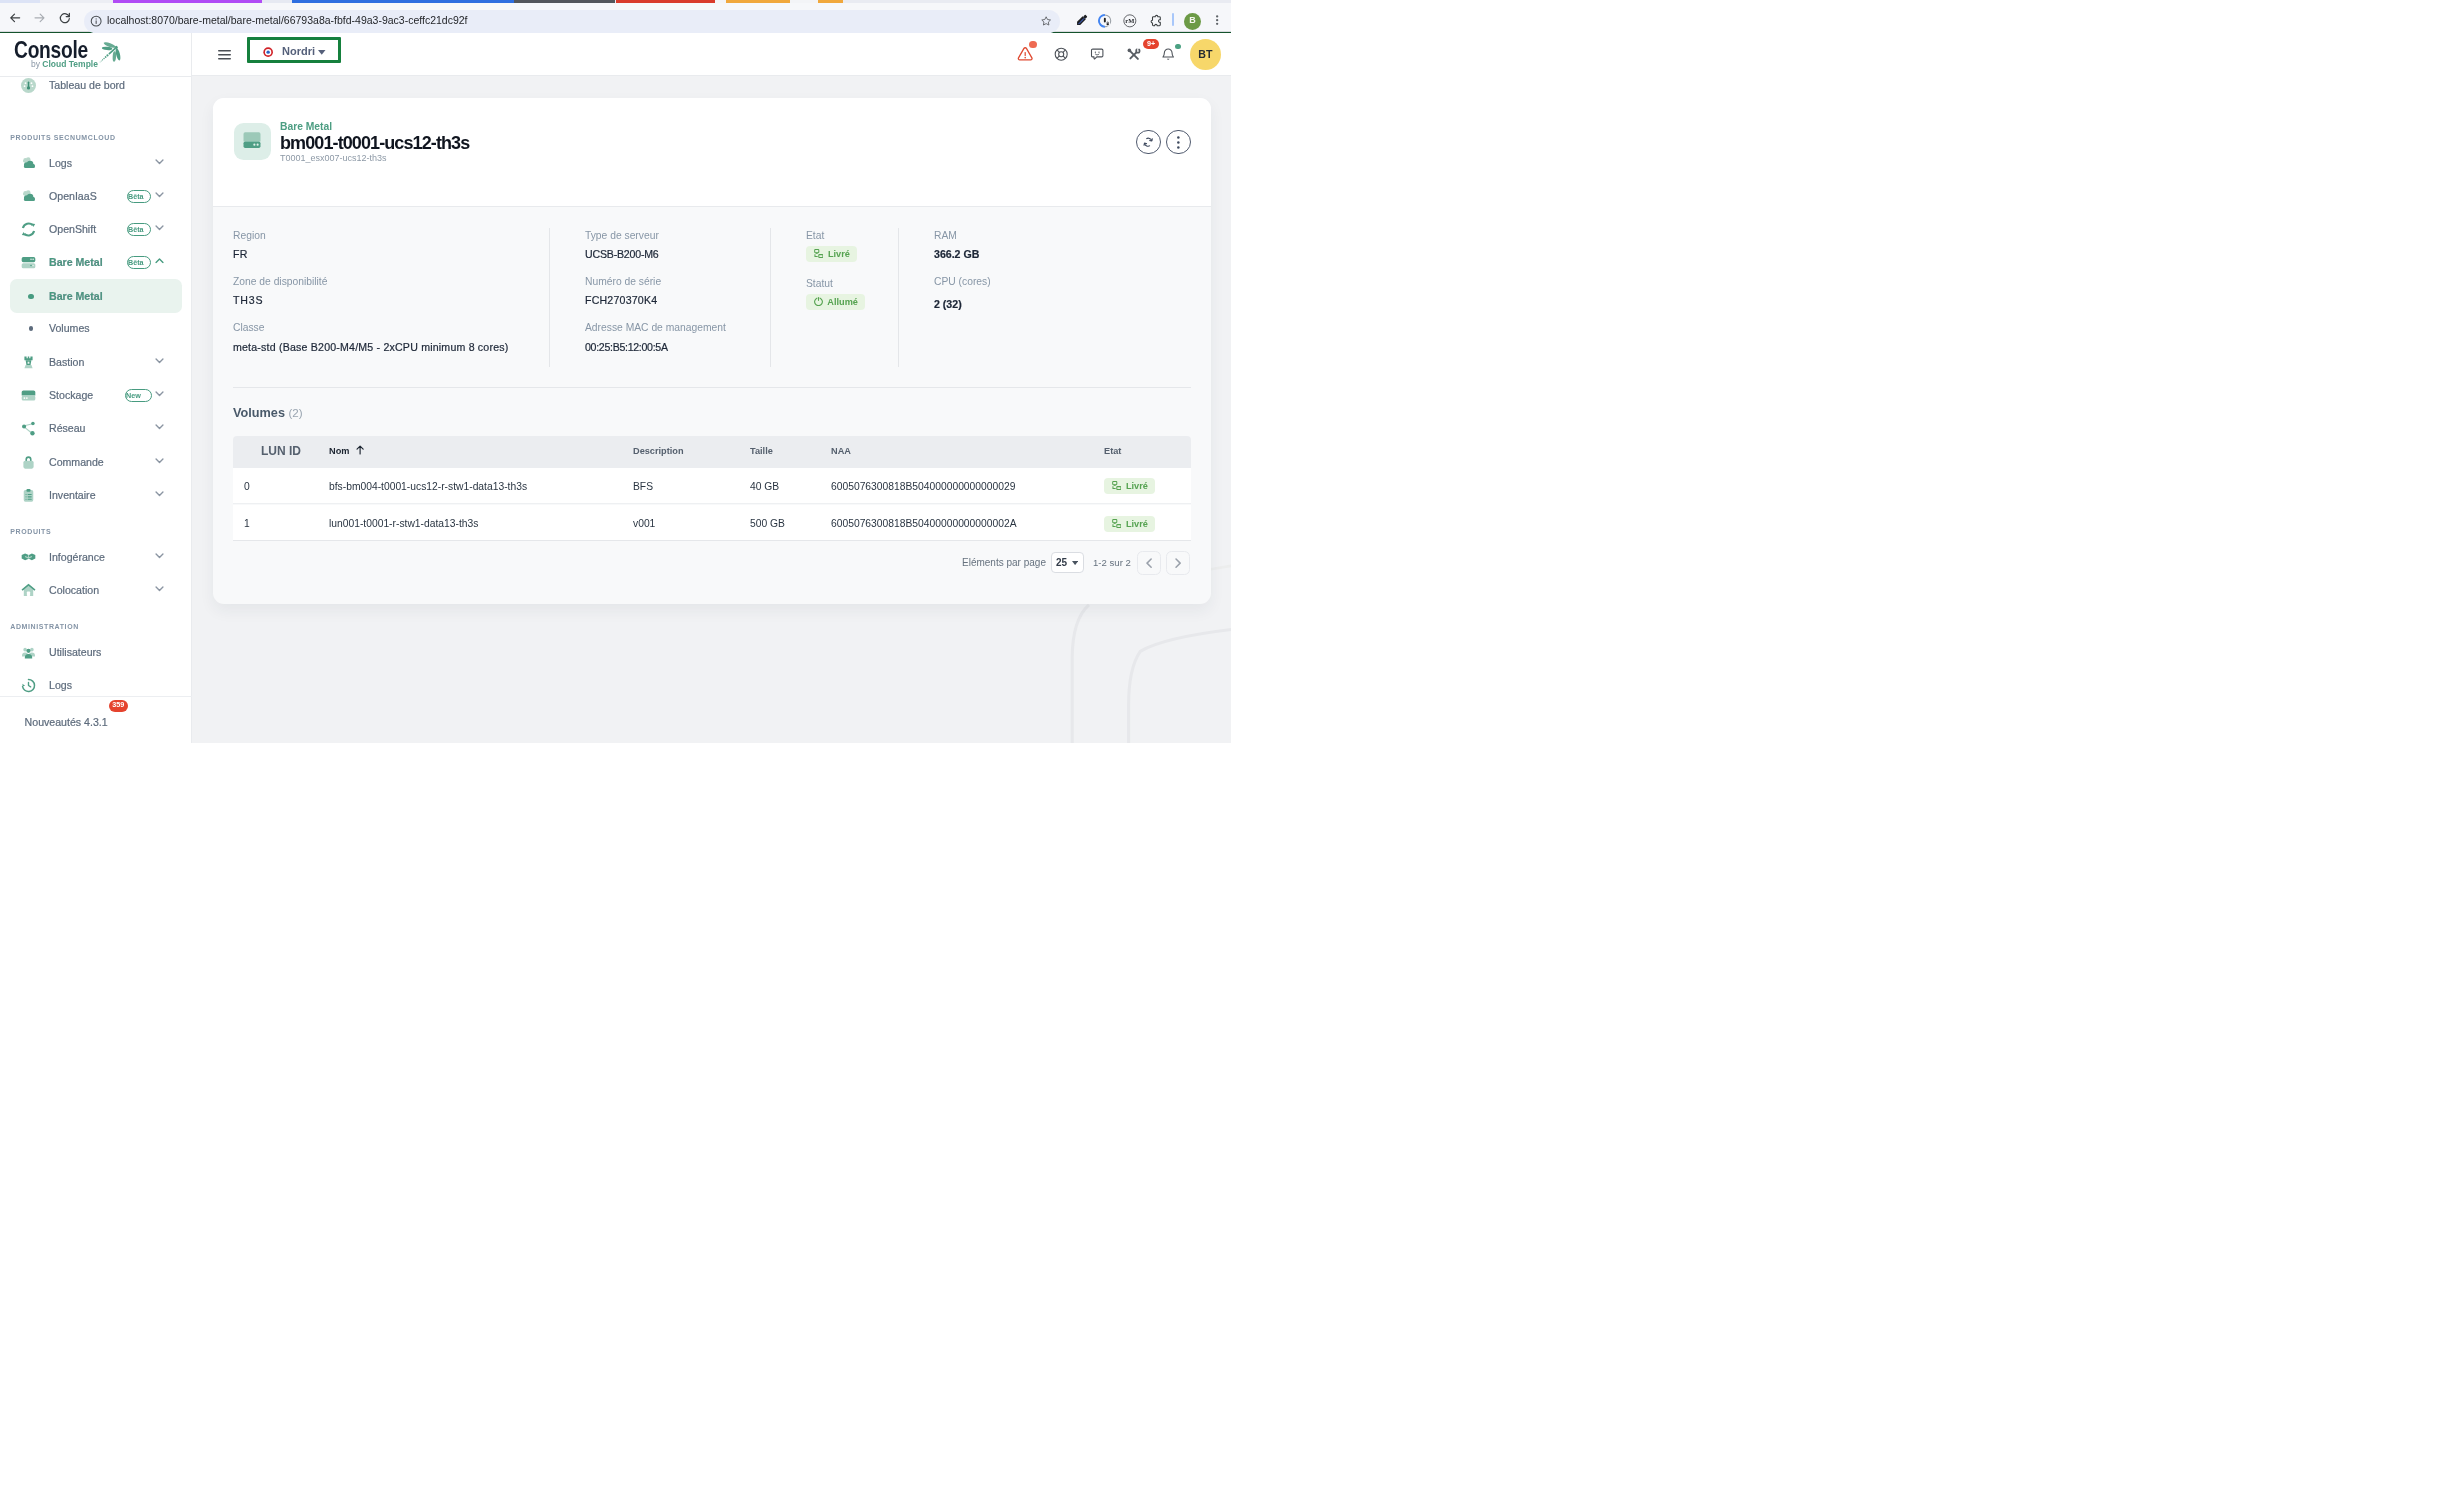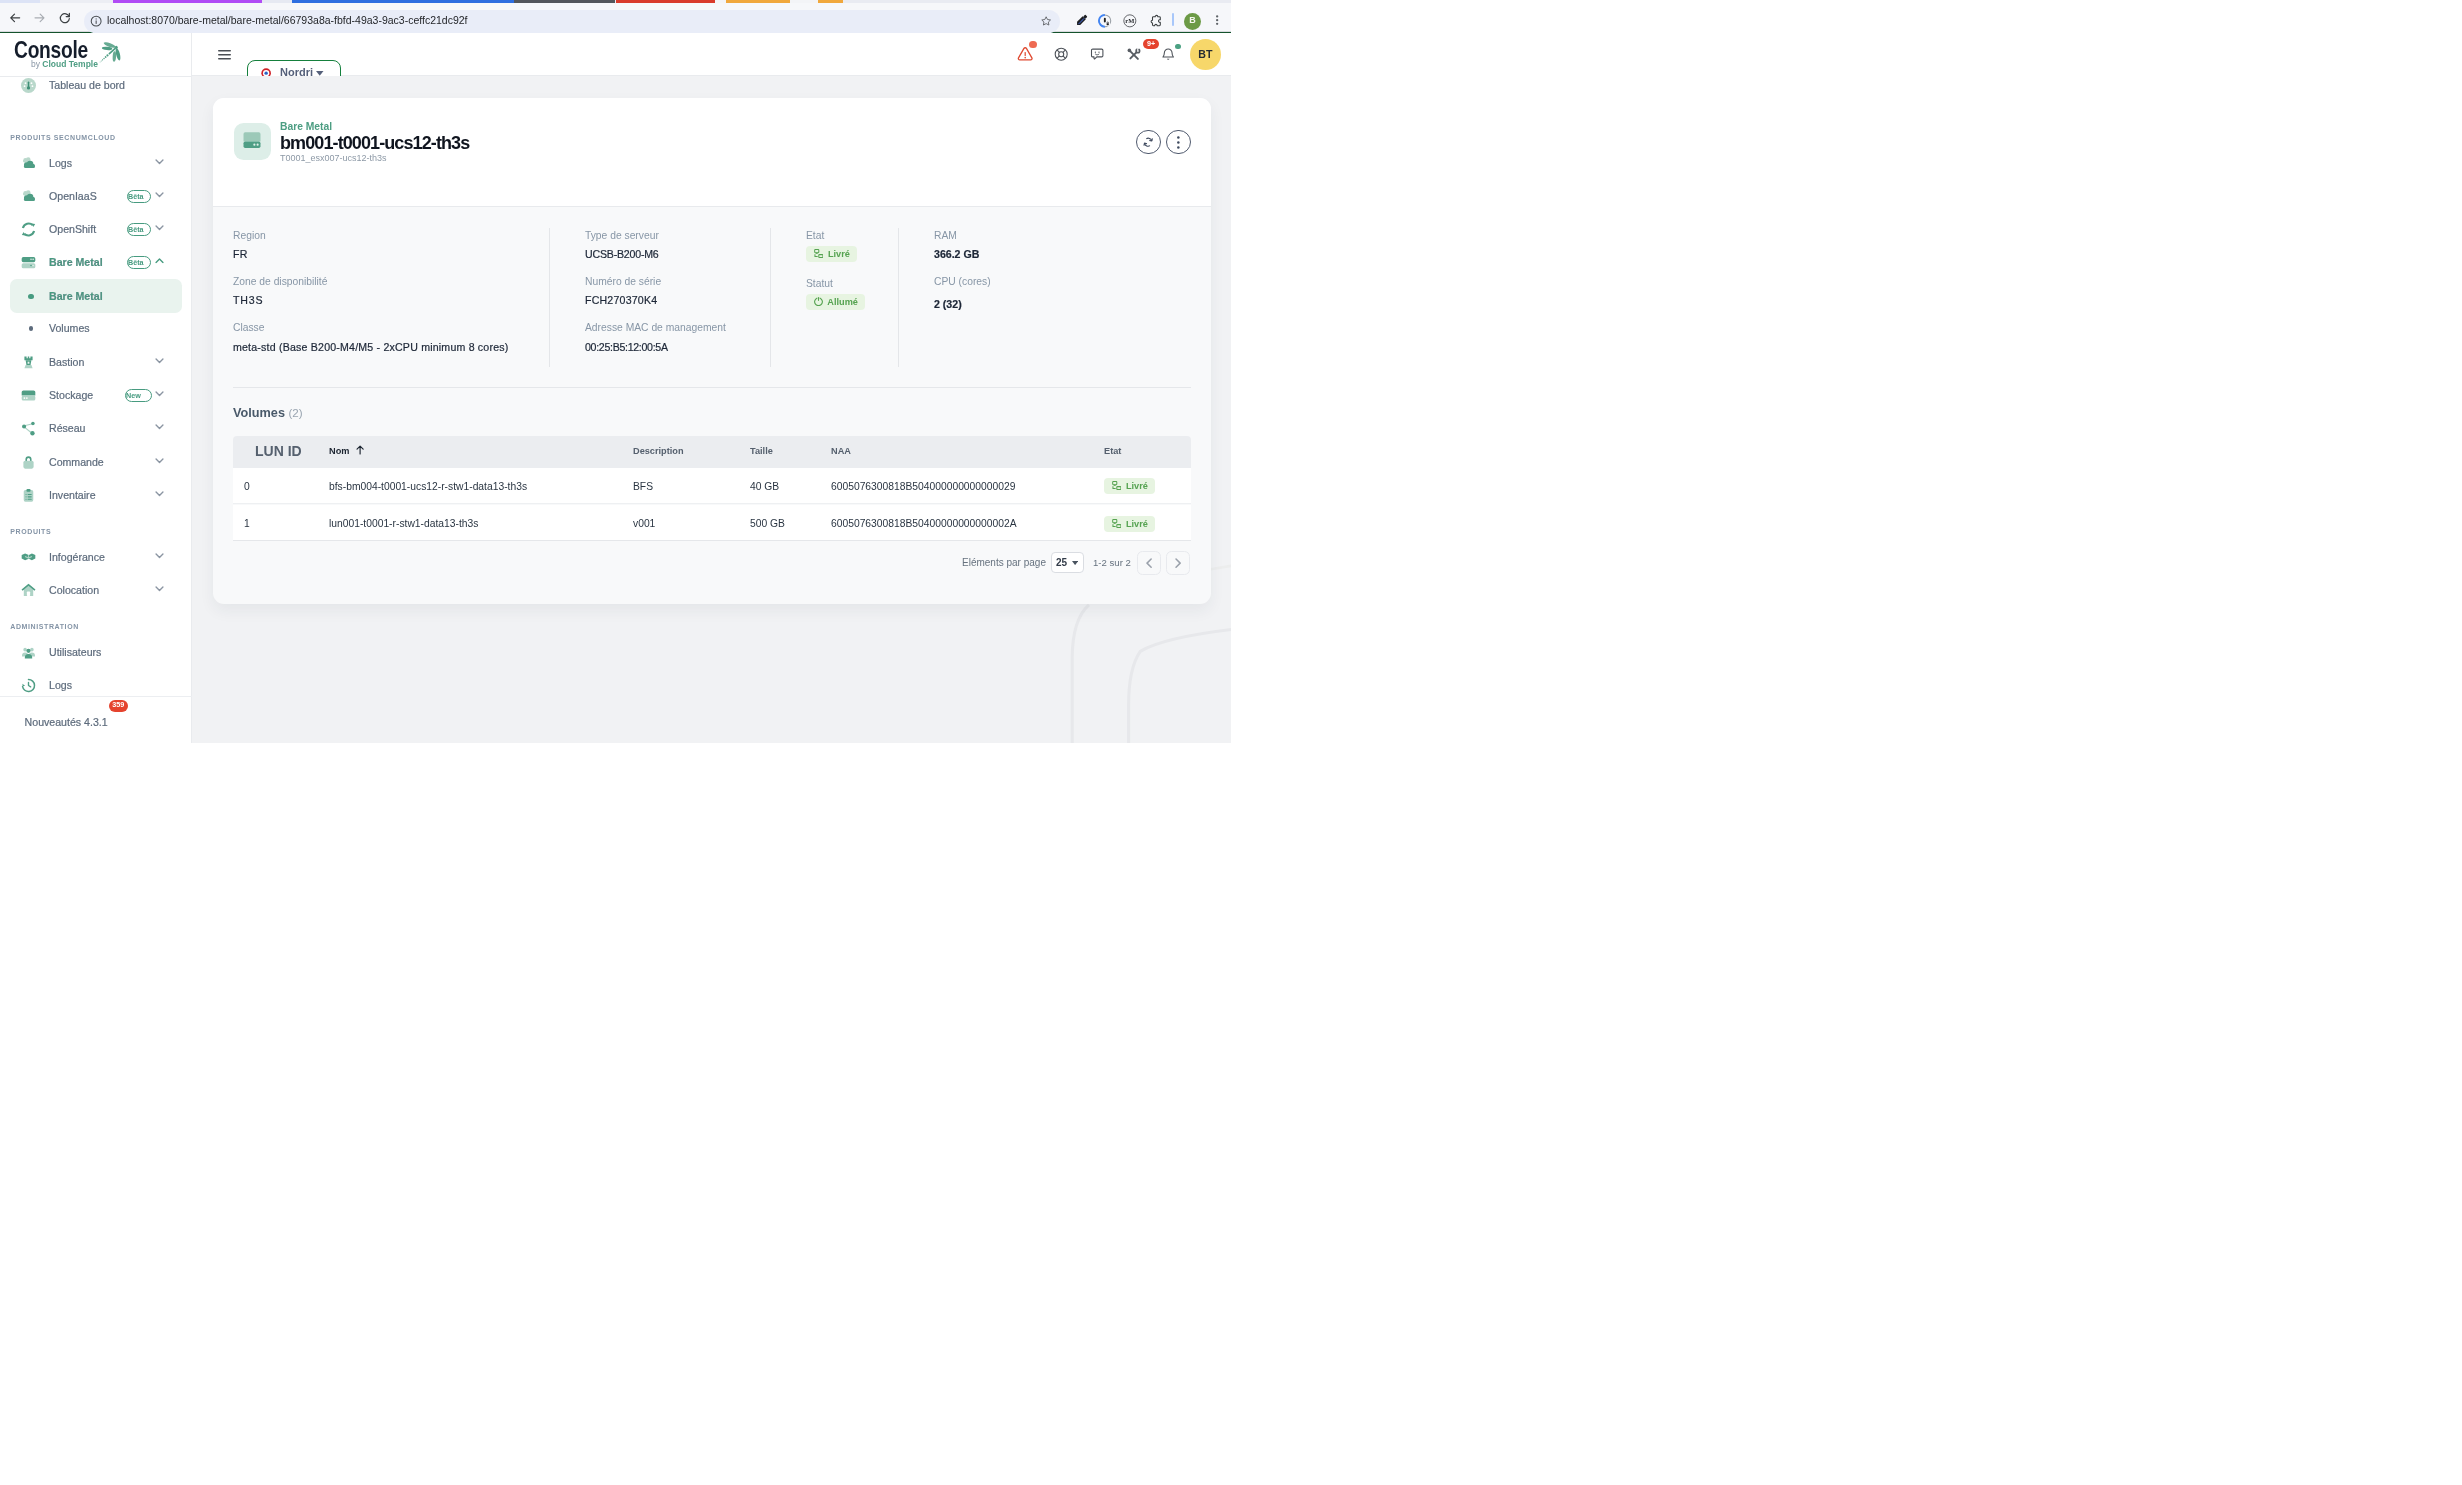--- a/index.html
+++ b/index.html
@@ -335,21 +335,21 @@
   <div class="abs" style="left:109px;top:667px;width:18.5px;height:11.6px;border-radius:6.2px;background:#e5432e"></div>
   <div class="t" style="left:109px;top:668px;width:18.5px;height:8.2px;line-height:8.2px;text-align:center;font-size:7.2px;font-weight:700;color:#fff">359</div>
 </div>
 
 <div id="hdr">
   <svg class="abs" style="left:26px;top:17.4px" width="13" height="9.6" viewBox="0 0 19 14">
         <rect y="0" width="19" height="2.2" rx="1.1" fill="#4a4e54"></rect>
         <rect y="5.9" width="19" height="2.2" rx="1.1" fill="#4a4e54"></rect>
         <rect y="11.8" width="19" height="2.2" rx="1.1" fill="#4a4e54"></rect>
       </svg>
-  <div class="abs" style="left:55px;top:27px;width:94px;height:26px;border:1px solid #15803d;border-radius:8px;background:#fff">
+  <div class="abs" style="left:55px;top:4px;width:94px;height:26px;border:3px solid #15803d;border-radius:1px;background:#fff">
     <svg class="abs" style="left:13px;top:7.2px" width="10.3" height="10.3" viewBox="0 0 15 15">
           <circle cx="7.5" cy="7.5" r="7" fill="#d02127"></circle>
           <circle cx="7.5" cy="7.5" r="4.6" fill="#fff"></circle>
           <circle cx="7.5" cy="7.5" r="2.5" fill="#2a62c5"></circle>
         </svg>
     <div class="t" style="left:32px;top:5.1px;font-size:11px;font-weight:700;color:#55607a">Nordri</div>
     <svg class="abs" style="left:68px;top:10px" width="7.5" height="4.8" viewBox="0 0 11 7">
           <path d="M0 0h11L5.5 7z" fill="#55607a"></path>
         </svg>
   </div>
@@ -463,21 +463,21 @@
     <div class="t dlabel" style="left:721px;top:131px">RAM</div>
     <div class="t dvalue" style="left:721px;top:150px;font-weight:700;letter-spacing:0">366.2 GB</div>
     <div class="t dlabel" style="left:721px;top:177px">CPU (cores)</div>
     <div class="t dvalue" style="left:721px;top:200px;font-weight:700;letter-spacing:0">2 (32)</div>
 
     <div class="abs" style="left:20px;top:289px;width:958px;height:0.7px;background:#e5e7ea"></div>
 
     <div class="t" style="left:20px;top:307px;height:15px;line-height:15px;font-size:12.7px;font-weight:700;color:#4a5a6a">Volumes <span style="font-weight:400;color:#9aa5b1;font-size:11.6px">(2)</span></div>
 
     <div class="abs" style="left:20px;top:338px;width:958px;height:33px;background:#ebedf0;border-radius:4.1px 4.1px 0 0"></div>
-    <div class="t" style="left:42px;top:347px;font-size:14px;font-weight:700;color:#55606e">LUN ID</div>
+    <div class="t" style="left:48px;top:347px;font-size:12px;font-weight:700;color:#55606e">LUN ID</div>
     <div class="t" style="left:116px;top:347px;font-size:9.2px;font-weight:700;color:#1b2430">Nom
       <svg style="display:inline-block;vertical-align:-1.4px;margin-left:4.1px" width="8.2" height="9.6" viewBox="0 0 12 14">
             <path d="M6 13V2M1.5 6 6 1.5 10.5 6" fill="none" stroke="#1b2430" stroke-width="1.7" stroke-linecap="round" stroke-linejoin="round"></path>
           </svg>
     </div>
     <div class="t" style="left:420px;top:347px;font-size:9.2px;font-weight:700;color:#55606e">Description</div>
     <div class="t" style="left:537px;top:347px;font-size:9.2px;font-weight:700;color:#55606e">Taille</div>
     <div class="t" style="left:618px;top:347px;font-size:9.2px;font-weight:700;color:#55606e">NAA</div>
     <div class="t" style="left:891px;top:347px;font-size:9.2px;font-weight:700;color:#55606e">Etat</div>
     <div class="abs" style="left:20px;top:370px;width:958px;height:36px;background:#fff;border-bottom:0.7px solid #eef0f2"></div>

